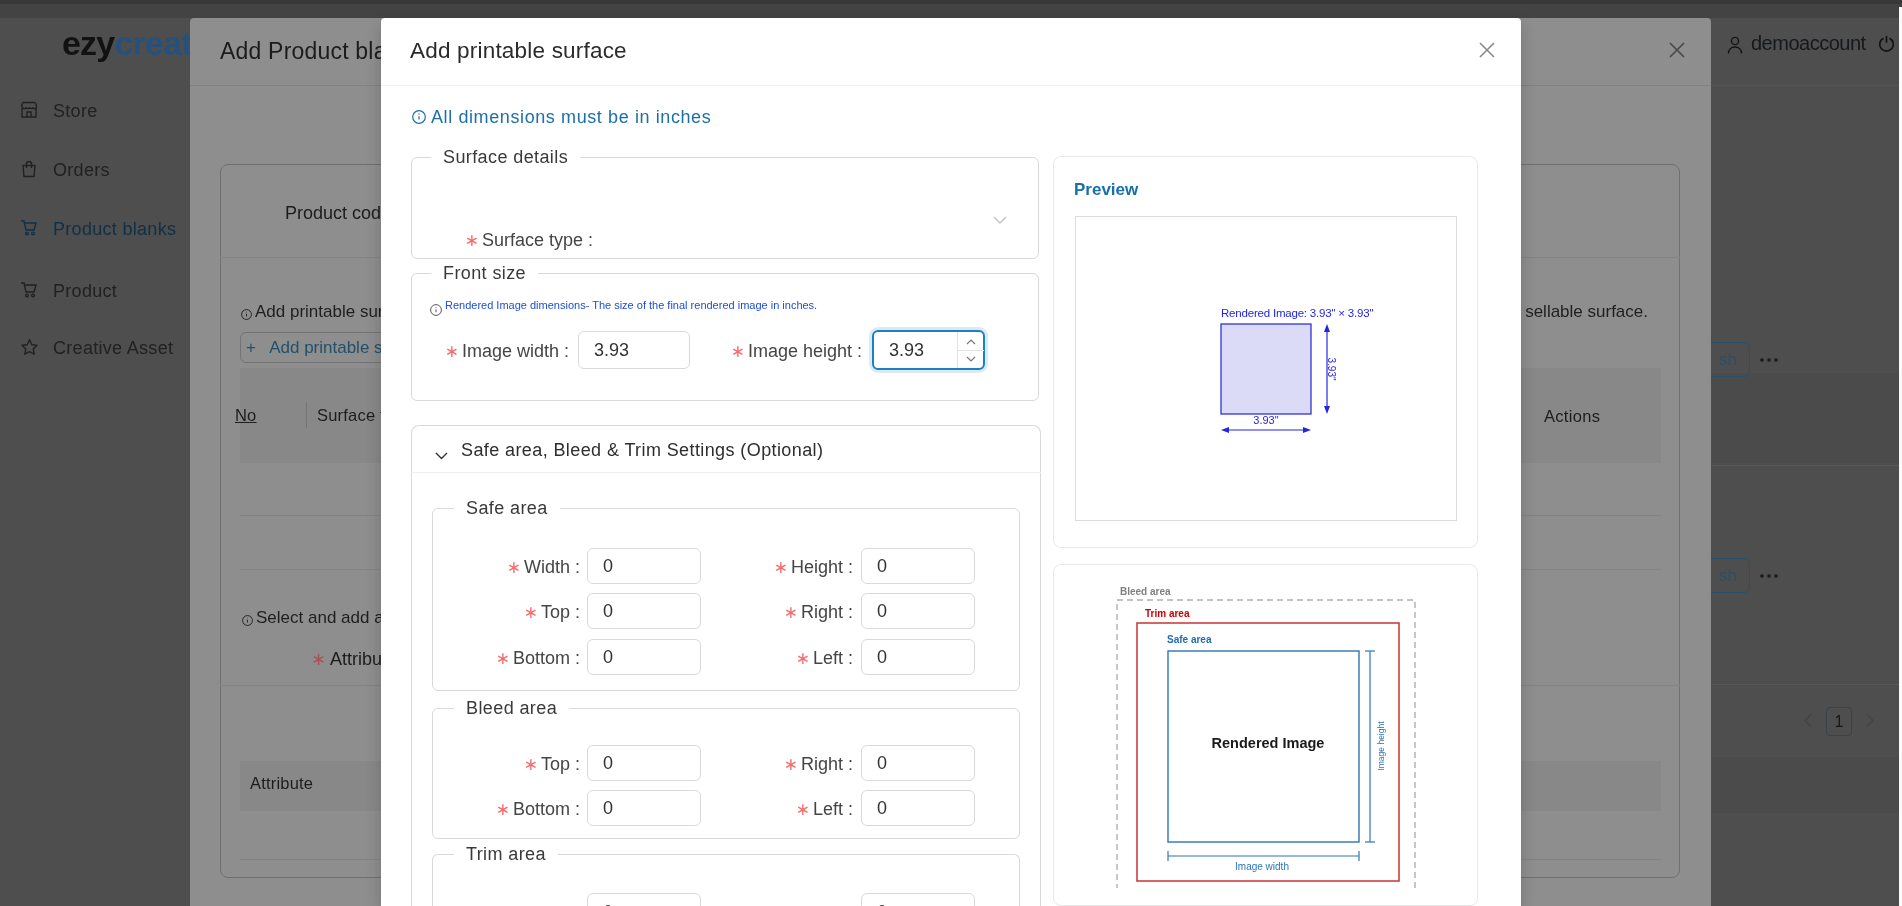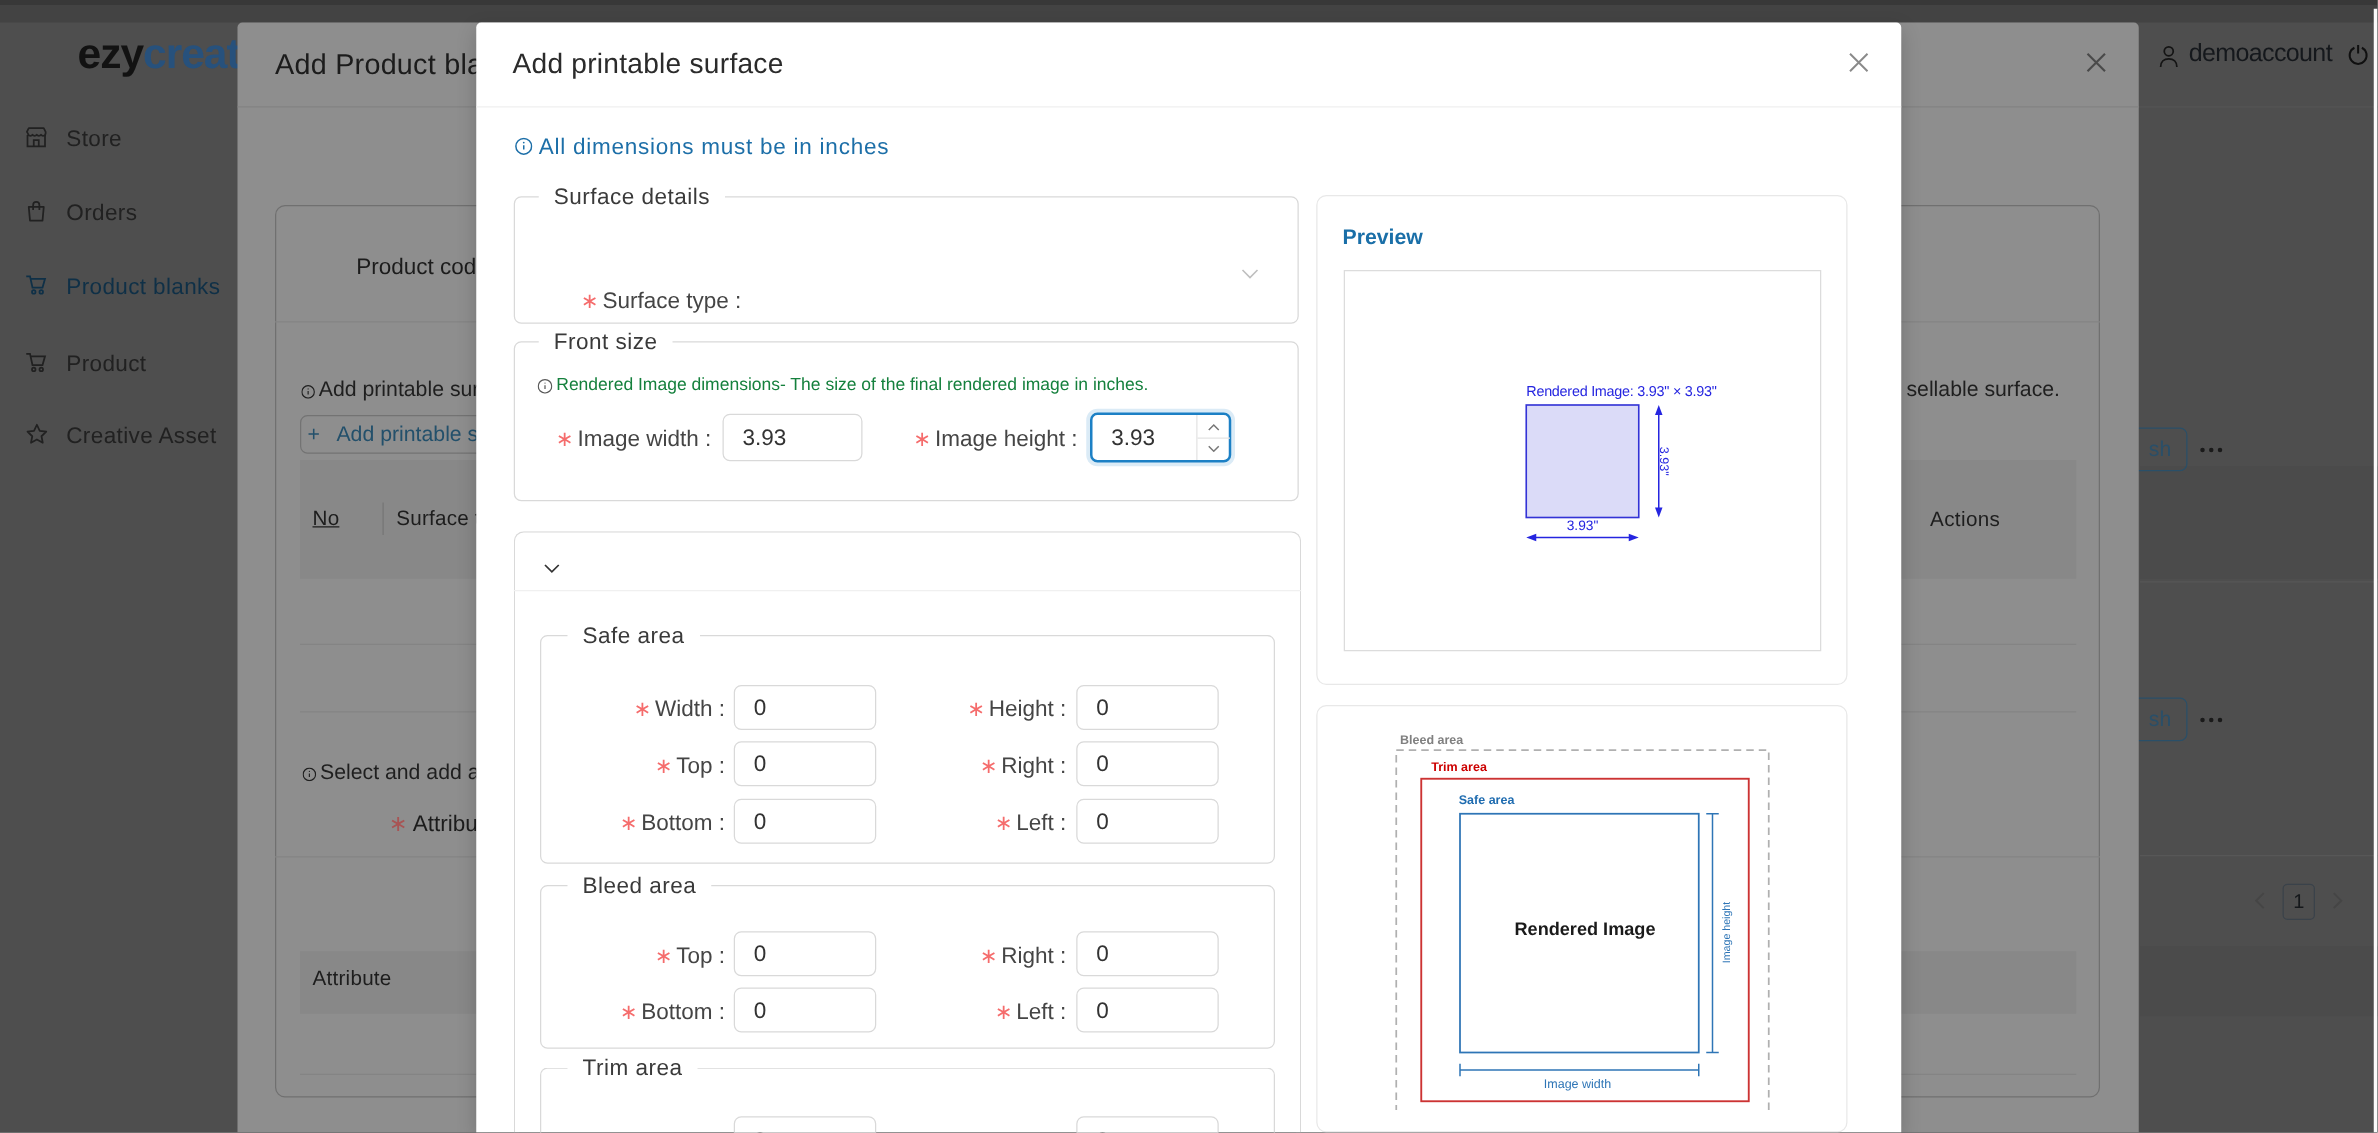--- a/index.html
+++ b/index.html
@@ -167,21 +167,21 @@
           <path d="M6 5.2v3"></path>
           <circle cx="6" cy="3.4" r="0.5" fill="#1f1f1f" stroke="none"></circle>
         </svg></div>
     <div class="abs m1-info" style="left:65px; top:284px;">Add printable surfaces and one of them must be marked as the sellable surface.</div>
     <div class="abs m1-info" style="right:63px; top:284px; background:#8e8e8e;">sellable surface.</div>
 
     <div class="abs m1-btn"></div>
     <div class="abs" style="left:56px; top:320px; font-size:17px; color:#23506b;">+&nbsp;&nbsp; Add printable surface</div>
 
     <div class="abs m1-th" style="left:50px; top:350px; width:1421px; height:95px;"></div>
-    <div class="abs m1-thtext" style="left:60px; top:388px;text-decoration:underline;">No</div>
+    <div class="abs m1-thtext" style="left:45px; top:388px;text-decoration:underline;">No</div>
     <div class="abs" style="left:116px; top:384px; width:1px; height:26px; background:#757575;"></div>
     <div class="abs m1-thtext" style="left:127px; top:388px;">Surface type</div>
     <div class="abs m1-thtext" style="left:1354px; top:389px; letter-spacing:0.3px;">Actions</div>
     <div class="m1-div" style="left:50px; top:497px; width:1421px;"></div>
     <div class="m1-div" style="left:50px; top:551px; width:1421px;"></div>
 
     <div class="abs" style="left:52px; top:594px;"><svg width="11" height="11" viewBox="0 0 12 12" fill="none" stroke="#1f1f1f" stroke-width="1">
           <circle cx="6" cy="6" r="5.4"></circle>
           <path d="M6 5.2v3"></path>
           <circle cx="6" cy="3.4" r="0.5" fill="#1f1f1f" stroke="none"></circle>
@@ -216,40 +216,41 @@
           <path d="M1 1l6 6 6-6"></path>
         </svg></div>
 
     <fieldset style="left:30px; top:255px; width:628px; height:128px;"></fieldset>
     <div class="leg" style="left:50px; top:245px;">Front size</div>
     <div class="abs" style="left:49px; top:284px;"><svg width="12" height="12" viewBox="0 0 12 12" fill="none" stroke="#595959" stroke-width="1">
           <circle cx="6" cy="6" r="5.4"></circle>
           <path d="M6 5.2v3"></path>
           <circle cx="6" cy="3.4" r="0.5" fill="#595959" stroke="none"></circle>
         </svg></div>
-    <div class="abs" style="left:64px; top:281px; font-size:14px; color:#15803d;">Rendered Image dimensions- The size of the final rendered image in inches.</div>
+    <div class="abs" style="left:64px; top:281px; font-size:11px; color:#1d4ed8;">Rendered Image dimensions- The size of the final rendered image in inches.</div>
 
     <div class="lbl" style="left:0px; top:323px; width:188px;"><span class="req">∗</span>Image width&nbsp;:</div>
     <div class="inp" style="left:197px; top:313px; width:112px; height:38px;">3.93</div>
     <div class="lbl" style="left:293px; top:323px; width:188px;"><span class="req">∗</span>Image height&nbsp;:</div>
     <div class="inp" style="left:491px; top:312px; width:113px; height:40px; border:2px solid #1c80c5; box-shadow:0 0 0 3px rgba(28,128,197,0.16);">3.93</div>
     <div class="abs" style="left:576px; top:314px; width:26px; height:36px; border-left:1px solid #e3e3e3;">
       <svg width="10" height="6" viewBox="0 0 10 6" fill="none" stroke="#777" stroke-width="1.2" style="position:absolute;left:8px;top:7px;">
           <path d="M1 5l4-4 4 4"></path>
         </svg>
       <div style="position:absolute;left:0;top:18px;width:26px;height:1px;background:#e3e3e3;"></div>
       <svg width="10" height="6" viewBox="0 0 10 6" fill="none" stroke="#777" stroke-width="1.2" style="position:absolute;left:8px;top:24px;">
           <path d="M1 1l4 4 4-4"></path>
         </svg>
     </div>
 
     <div class="abs" style="left:30px; top:407px; width:630px; height:481px; border:1px solid #d9d9d9; border-radius:8px 8px 0 0; border-bottom:none;"></div>
     <div class="abs" style="left:54px; top:428px;"><svg width="13" height="8" viewBox="0 0 13 8" fill="none" stroke="#333" stroke-width="1.4">
           <path d="M1 1l5.5 5.5L12 1"></path>
         </svg></div>
+    <div class="abs" style="left:80px; top:422px; font-size:18px; letter-spacing:0.4px; color:#2e2e2e;">Safe area, Bleed &amp; Trim Settings (Optional)</div>
     <div class="abs" style="left:30px; top:454px; width:630px; height:1px; background:#f0f0f0;"></div>
 
     <fieldset style="left:51px; top:490px; width:588px; height:183px;"></fieldset>
     <div class="leg" style="left:73px; top:480px;">Safe area</div>
     <div class="lbl" style="left:0px; top:539px; width:199px;"><span class="req">∗</span>Width&nbsp;:</div>
     <div class="inp" style="left:206px; top:530px; width:114px; height:36px;">0</div>
     <div class="lbl" style="left:322px; top:539px; width:150px;"><span class="req">∗</span>Height&nbsp;:</div>
     <div class="inp" style="left:480px; top:530px; width:114px; height:36px;">0</div>
     <div class="lbl" style="left:0px; top:584px; width:199px;"><span class="req">∗</span>Top&nbsp;:</div>
     <div class="inp" style="left:206px; top:575px; width:114px; height:36px;">0</div>

